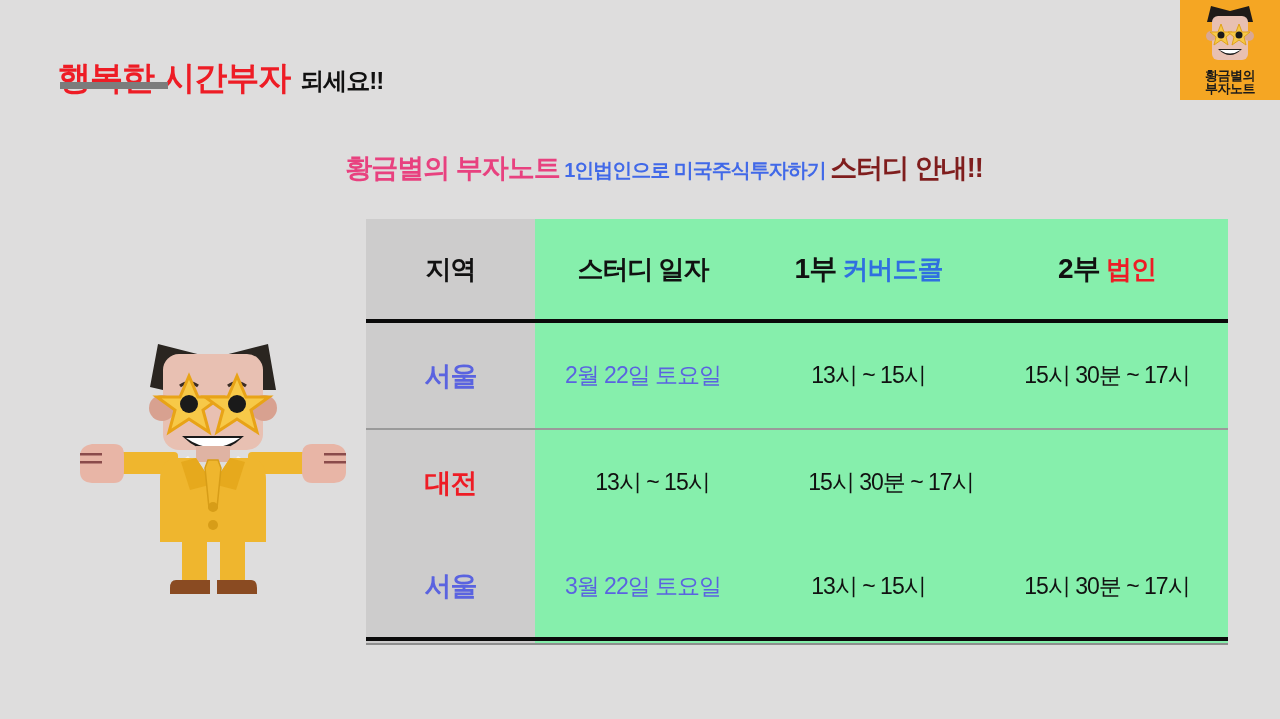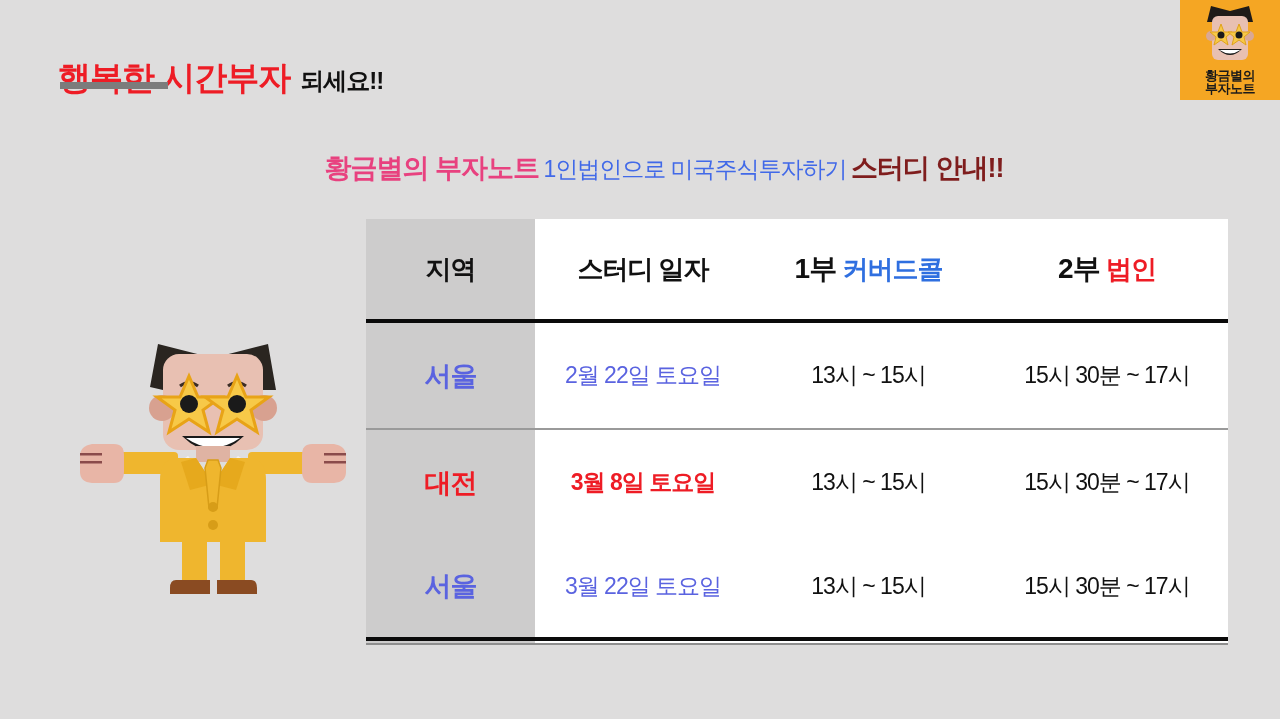--- a/index.html
+++ b/index.html
@@ -39,30 +39,30 @@
     font-size:13px; font-weight:bold; color:#1a1a1a; letter-spacing:-0.5px;
   }
 
   
   #main-title {
     position:absolute; left:0; top:150px; width:1280px;
     text-align:center; white-space:nowrap;
   }
   #main-title span { letter-spacing:-1px; }
   #main-title .seg-brand  { font-size:27px; font-weight:bold; color:#e8417f;margin-left:48px; }
-  #main-title .seg-topic  { font-size:23px; font-weight:normal; color:#4169e8; }
+  #main-title .seg-topic  { font-size:20px; font-weight:bold; color:#4169e8; }
   #main-title .seg-suffix { font-size:27px; font-weight:bold; color:#7f1d1d; }
 
   
   #character { position:absolute; left:78px; top:332px; width:270px; height:265px; }
 
   
   #schedule-table {
     position:absolute; left:366px; top:219px; width:862px; height:426px;
-    background:#ffffff;
+    background:#86efac;
     padding-left:48px;
   }
   #schedule-table .region-col-bg {
     position:absolute; left:0; top:0; width:169px; height:426px;
     background:#cdcccc;
   }
   .trow { position:absolute; left:0; width:862px; display:flex; align-items:center; }
   .tcell { text-align:center; white-space:nowrap; letter-spacing:-1px; }
   .c-region { width:169px; }
   .c-date   { width:216px; }
@@ -212,21 +212,20 @@
     <div class="tcell c-region tone-blue">서울</div>
     <div class="tcell c-date tone-blue">2월 22일 토요일</div>
     <div class="tcell c-part1">13시 ~ 15시</div>
     <div class="tcell c-part2">15시 30분 ~ 17시</div>
   </div>
 
   <div class="rule-thin"></div>
 
   <div class="trow data" id="row-2">
     <div class="tcell c-region tone-red">대전</div>
-    <div class="tcell c-date tone-red">3월 8일 토요일</div>
     <div class="tcell c-part1">13시 ~ 15시</div>
     <div class="tcell c-part2">15시 30분 ~ 17시</div>
   </div>
 
   <div class="trow data" id="row-3">
     <div class="tcell c-region tone-blue">서울</div>
     <div class="tcell c-date tone-blue">3월 22일 토요일</div>
     <div class="tcell c-part1">13시 ~ 15시</div>
     <div class="tcell c-part2">15시 30분 ~ 17시</div>
   </div>

